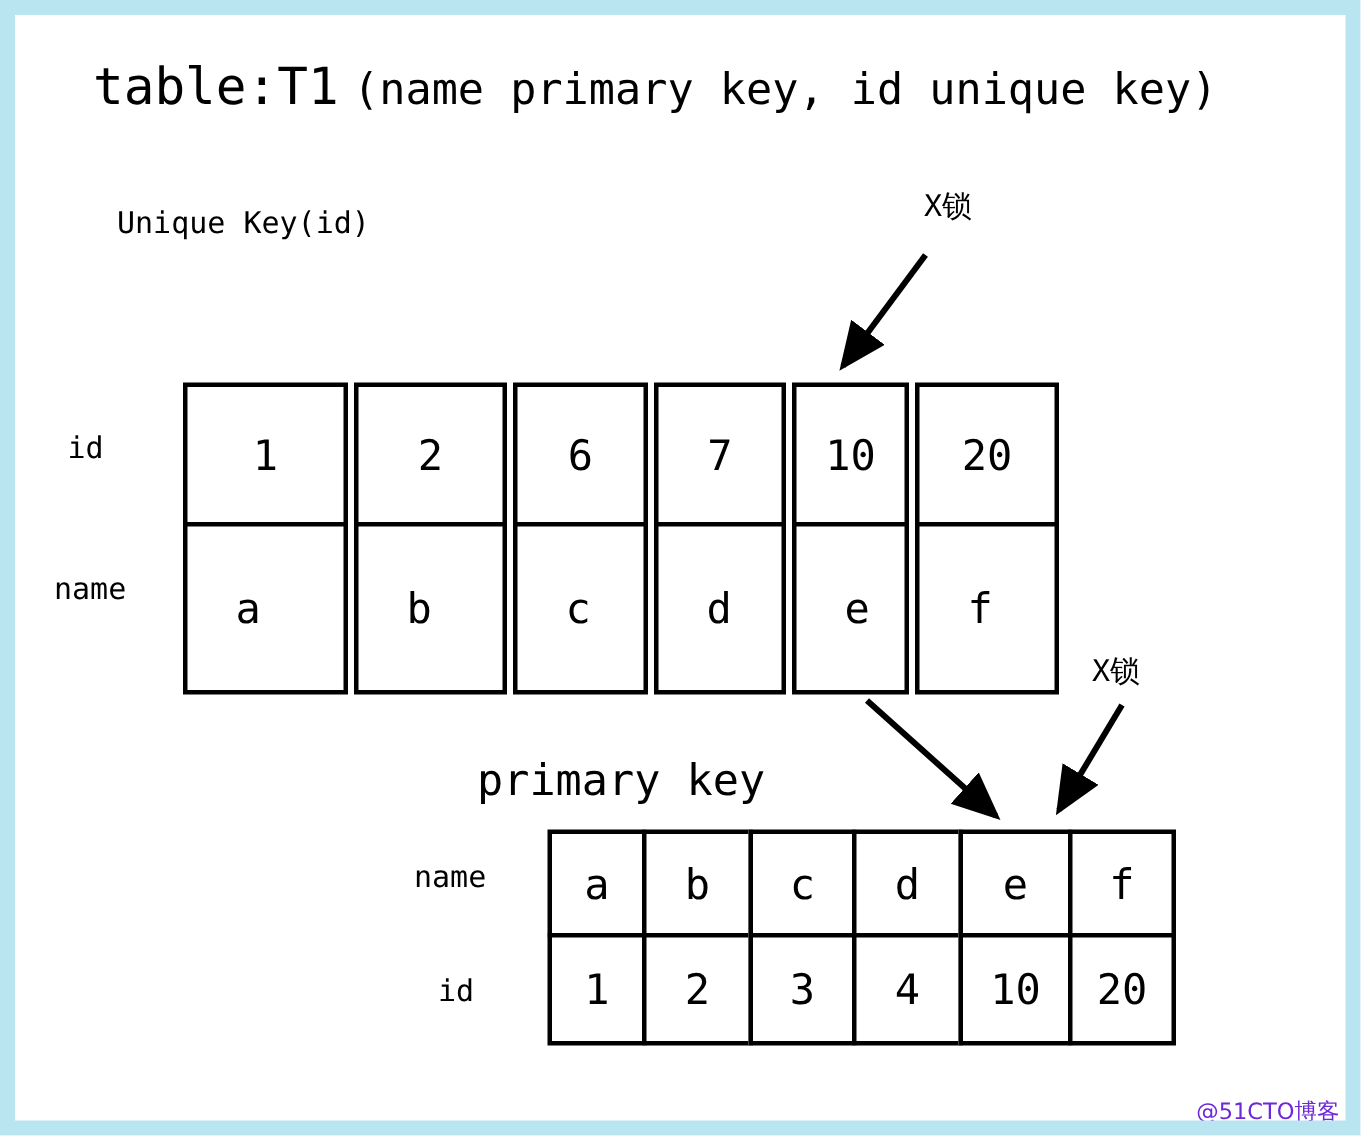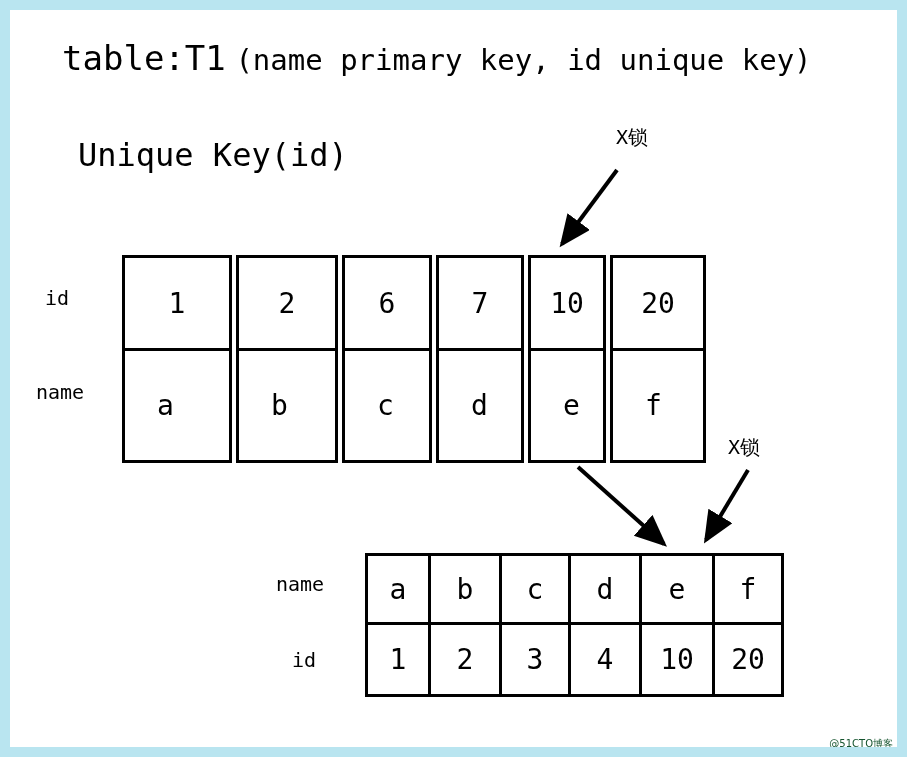--- a/index.html
+++ b/index.html
@@ -14,21 +14,21 @@
   .frame{
     position:absolute;inset:0;
     border:10px solid #b9e5f0;
     pointer-events:none;
     z-index:5;
   }
   .lbl{position:absolute;font-size:20px;white-space:nowrap;}
   .title{position:absolute;left:62px;top:38px;white-space:nowrap;}
   .title .tname{font-size:34px;}
   .title .tnote{font-size:29px;}
-  .unique-key-lbl{left:78px;top:136px;font-size:32px;}
+  .unique-key-lbl{left:78px;top:136px;font-size:20px;}
   .primary-key-lbl{left:318px;top:503px;font-size:29px;}
   .xlock-top{left:616px;top:124px;}
   .xlock-bottom{left:728px;top:434px;}
   .t1-row1-lbl{left:45px;top:286px;}
   .t1-row2-lbl{left:36px;top:380px;}
   .t2-row1-lbl{left:276px;top:572px;}
   .t2-row2-lbl{left:292px;top:648px;}
 
   .tbl{position:absolute;}
   .trow{display:flex;}
@@ -62,36 +62,37 @@
   .t2c1{width:66px;}
   .t2c2{width:74px;}
   .t2c3{width:72px;}
   .t2c4{width:74px;}
   .t2c5{width:76px;}
   .t2c6{width:72px;}
 
   .arrows{position:absolute;inset:0;z-index:4;pointer-events:none;}
   .watermark{
     position:absolute;right:14px;bottom:6px;
-    font-size:10px;color:#14532d;
+    font-size:15px;color:#6d28d9;
     font-family:"DejaVu Sans", sans-serif;
   }
 </style>
 </head>
 <body>
 
 <div class="canvas">
 
   <div class="title">
     <span class="tname">table:T1</span>
     <span class="tnote">(name primary key, id unique key)</span>
   </div>
 
   <div class="lbl unique-key-lbl">Unique Key(id)</div>
   <div class="lbl xlock-top">X锁</div>
+  <div class="lbl primary-key-lbl">primary key</div>
   <div class="lbl xlock-bottom">X锁</div>
 
   <div class="lbl t1-row1-lbl">id</div>
   <div class="lbl t1-row2-lbl">name</div>
 
   <div class="tbl t1">
     <div class="trow t1r1">
       <div class="cell t1c1">1</div>
       <div class="cell t1c2">2</div>
       <div class="cell t1c3">6</div>

